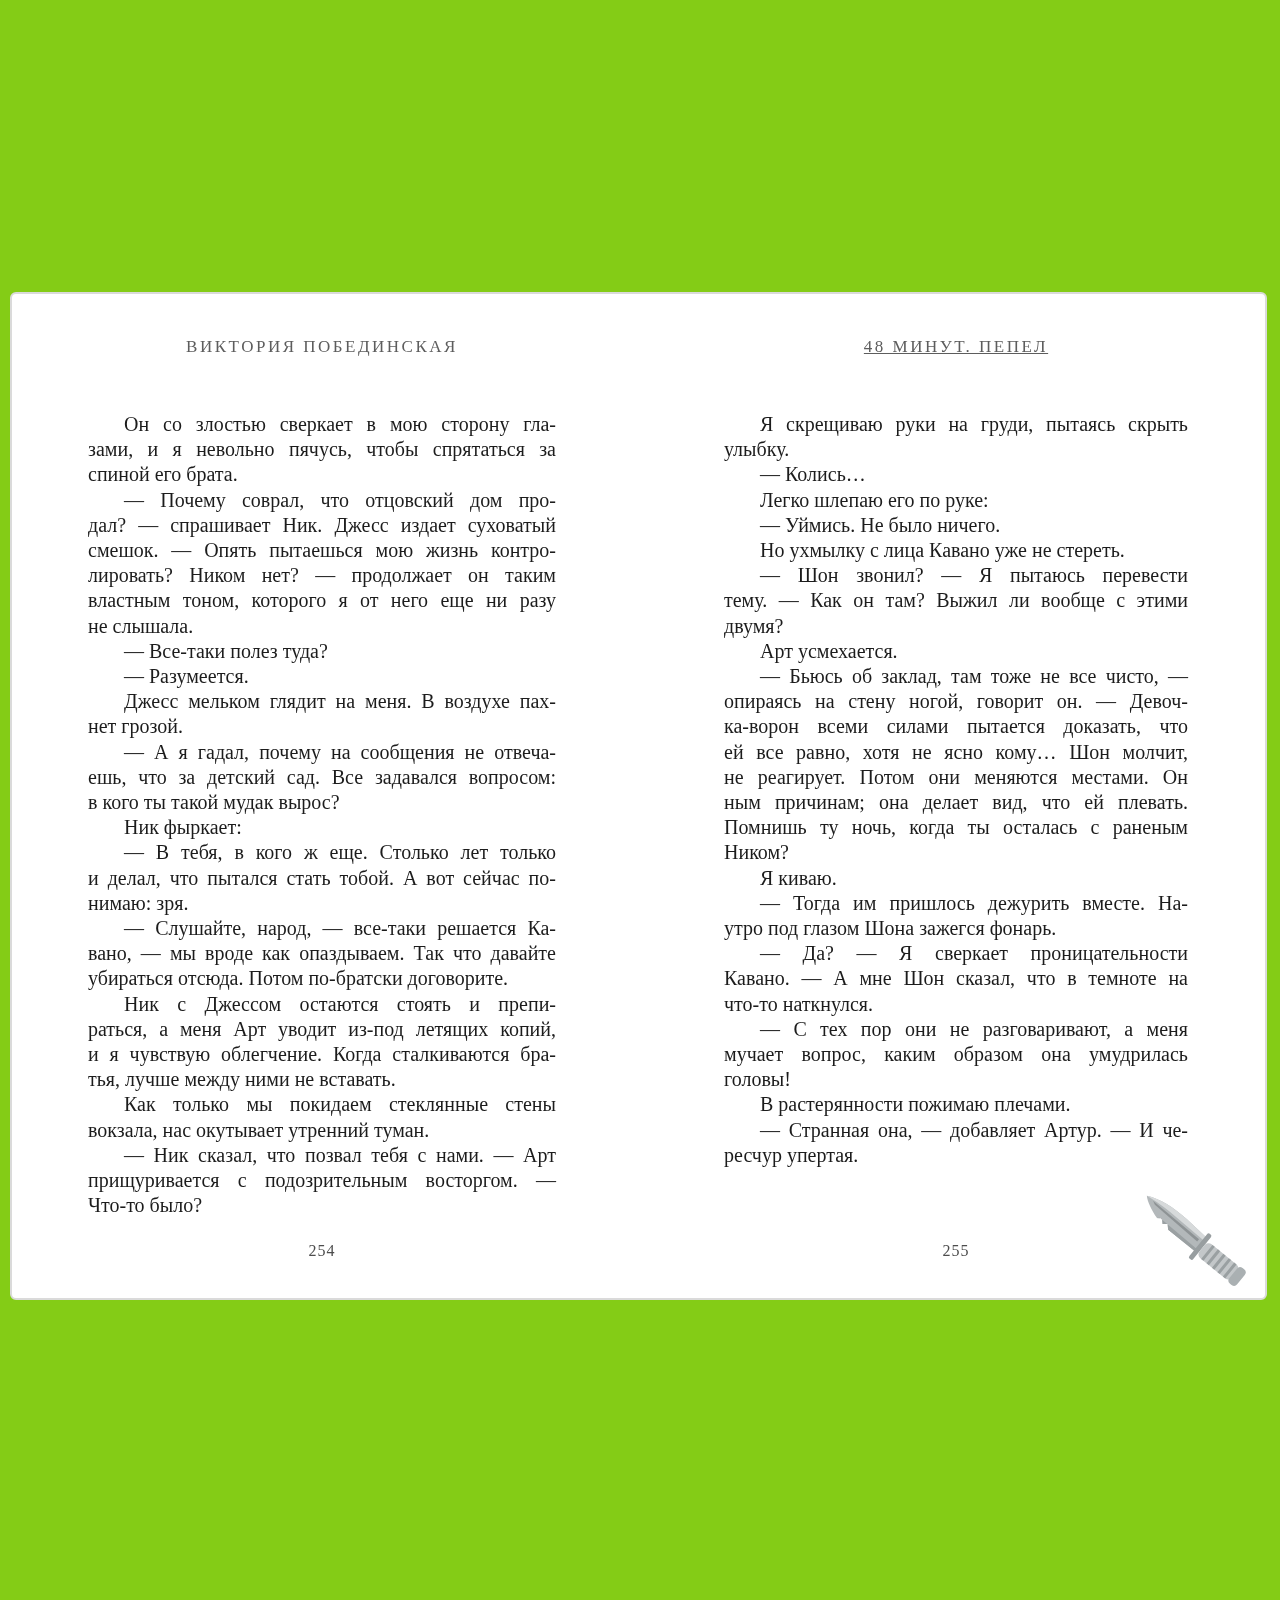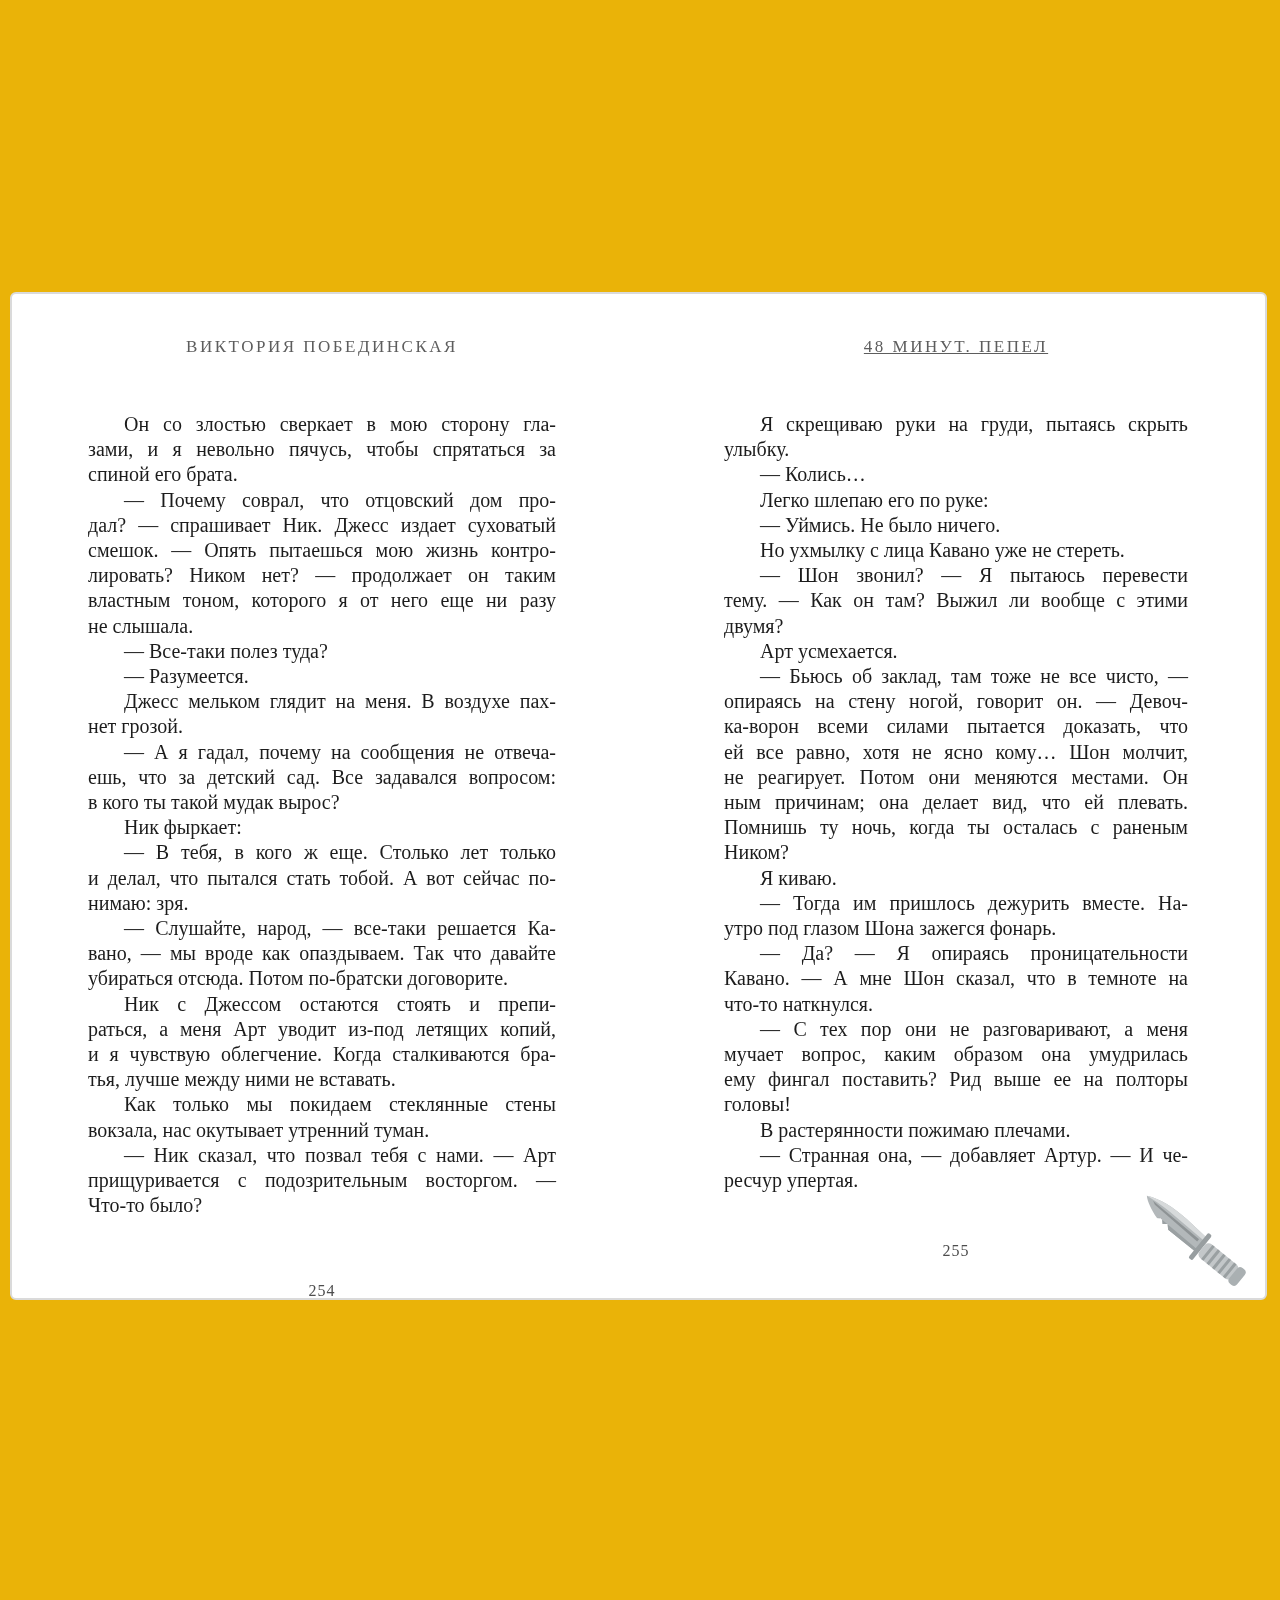--- a/index.html
+++ b/index.html
@@ -8,21 +8,21 @@
     background: #ffffff;
     width: 1280px;
     height: 1600px;
     position: relative;
     font-family: "Liberation Serif", serif;
   }
   .canvas {
     position: absolute;
     left: 0; top: 0;
     width: 1280px; height: 1600px;
-    background: #eab308;
+    background: #84cc16;
   }
   .page-frame {
     position: absolute;
     left: 10px;
     top: 292px;
     width: 1257px;
     height: 1008px;
     border: 2px solid #dadada;
     border-radius: 6px;
     background: #ffffff;
@@ -58,21 +58,21 @@
     text-align-last: justify;
   }
   .page-number {
     position: absolute;
     top: 1242px;
     font-size: 16px;
     letter-spacing: 1px;
     color: #4d4d4d;
     text-align: center;
   }
-  .num-left  { left: 88px;  width: 468px; margin-top: 40px; }
+  .num-left  { left: 88px;  width: 468px; }
   .num-right { left: 724px; width: 464px; }
   .knife-wrap {
     position: absolute;
     left: 1127px;
     top: 1223px;
     width: 130px;
     height: 34px;
     transform: rotate(39deg);
     transform-origin: 50% 50%;
   }
@@ -140,26 +140,25 @@
       <div class="line just">опираясь на стену ногой, говорит он. — Девоч-</div>
       <div class="line just">ка-ворон всеми силами пытается доказать, что</div>
       <div class="line just">ей все равно, хотя не ясно кому… Шон молчит,</div>
       <div class="line just">не реагирует. Потом они меняются местами. Он</div>
       <div class="line just">ным причинам; она делает вид, что ей плевать.</div>
       <div class="line just">Помнишь ту ночь, когда ты осталась с раненым</div>
       <div class="line">Ником?</div>
       <div class="line first">Я киваю.</div>
       <div class="line first just">— Тогда им пришлось дежурить вместе. На-</div>
       <div class="line">утро под глазом Шона зажегся фонарь.</div>
-      <div class="line first just">— Да? — Я опираясь проницательности</div>
+      <div class="line first just">— Да? — Я сверкает проницательности</div>
       <div class="line just">Кавано. — А мне Шон сказал, что в темноте на</div>
       <div class="line">что-то наткнулся.</div>
       <div class="line first just">— С тех пор они не разговаривают, а меня</div>
       <div class="line just">мучает вопрос, каким образом она умудрилась</div>
-      <div class="line just">ему фингал поставить? Рид выше ее на полторы</div>
       <div class="line">головы!</div>
       <div class="line first">В растерянности пожимаю плечами.</div>
       <div class="line first just">— Странная она, — добавляет Артур. — И че-</div>
       <div class="line">ресчур упертая.</div>
     </div>
 
   <div class="page-number num-right">255</div>
 
   <div class="knife-wrap">
     <svg width="130" height="34" viewBox="0 0 130 34" xmlns="http://www.w3.org/2000/svg">

